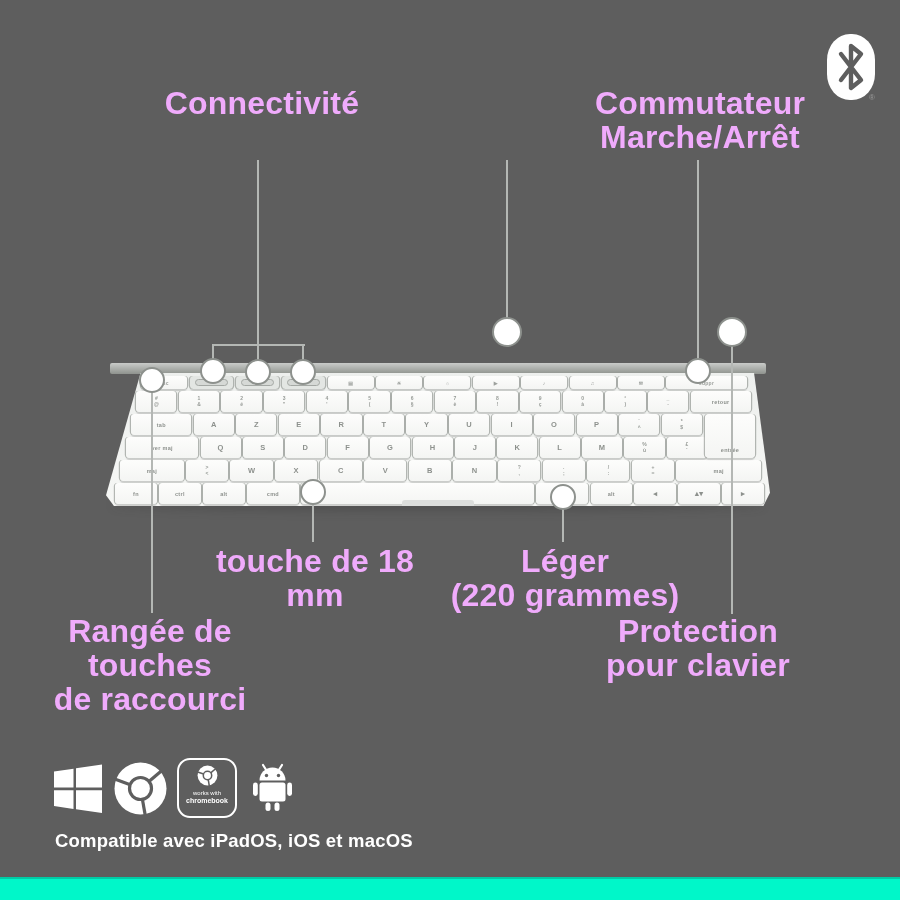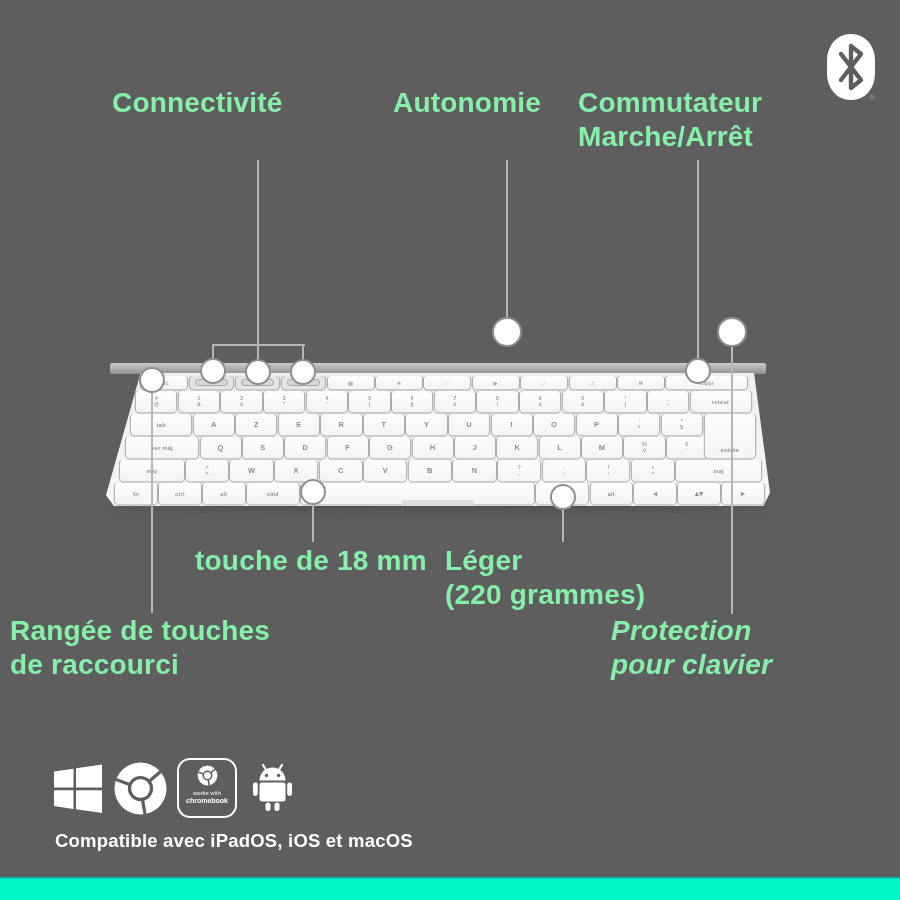--- a/index.html
+++ b/index.html
@@ -3,30 +3,30 @@
 <meta charset="utf-8">
 <style>
   html,body { margin:0; padding:0; }
   #scene {
     position:relative; width:900px; height:900px; overflow:hidden;
     background:#5e5e5e;
     font-family:"Liberation Sans", sans-serif;
   }
   
   .callout {
-    position:absolute; color:#86efac;
-    font-size:28px; line-height:34px; font-weight:700; letter-spacing:.2px;
+    position:absolute; text-align:center; color:#f0abfc;
+    font-size:32px; line-height:34px; font-weight:700; letter-spacing:.2px;
   }
   #c-conn   { left:112px; top:86px;  width:300px; }
   #c-batt   { left:393px; top:86px;  width:230px; }
   #c-power  { left:578px; top:86px;  width:244px; }
   #c-width  { left:195px; top:544px; width:240px; }
   #c-weight { left:445px; top:544px; width:240px; }
   #c-short  { left:10px;  top:614px; width:280px; }
-  #c-prot   { left:611px; top:614px; width:242px;font-style:italic; }
+  #c-prot   { left:577px; top:614px; width:242px; }
   
   .cl { position:absolute; background:#b4b7b4; z-index:40; }
   .dot {
     position:absolute; box-sizing:border-box; width:26px; height:26px;
     background:#ffffff; border:2px solid #8d918d; border-radius:50%; z-index:50;
   }
   .dot.lg { width:30px; height:30px; }
   
   #cover {
     position:absolute; left:112px; top:285px; width:650px; height:89px; z-index:10;
@@ -114,21 +114,20 @@
       <rect x="1" y="1" width="48" height="66" rx="23" ry="26" fill="#ffffff"></rect>
       <polyline points="15,21 35,47 25,55 25,13 35,21 15,47" fill="none" stroke="#5e5e5e" stroke-width="4.4" stroke-linejoin="round" stroke-linecap="round"></polyline>
     </svg>
   </div>
   <div id="bt-reg">®</div>
 
   <div class="callout" id="c-conn">
     <div>Connectivité</div>
   </div>
   <div class="callout" id="c-batt">
-    <div>Autonomie</div>
   </div>
   <div class="callout" id="c-power">
     <div>Commutateur</div>
     <div>Marche/Arrêt</div>
   </div>
 
   <div class="callout" id="c-width">
     <div>touche de 18 mm</div>
   </div>
   <div class="callout" id="c-weight">

